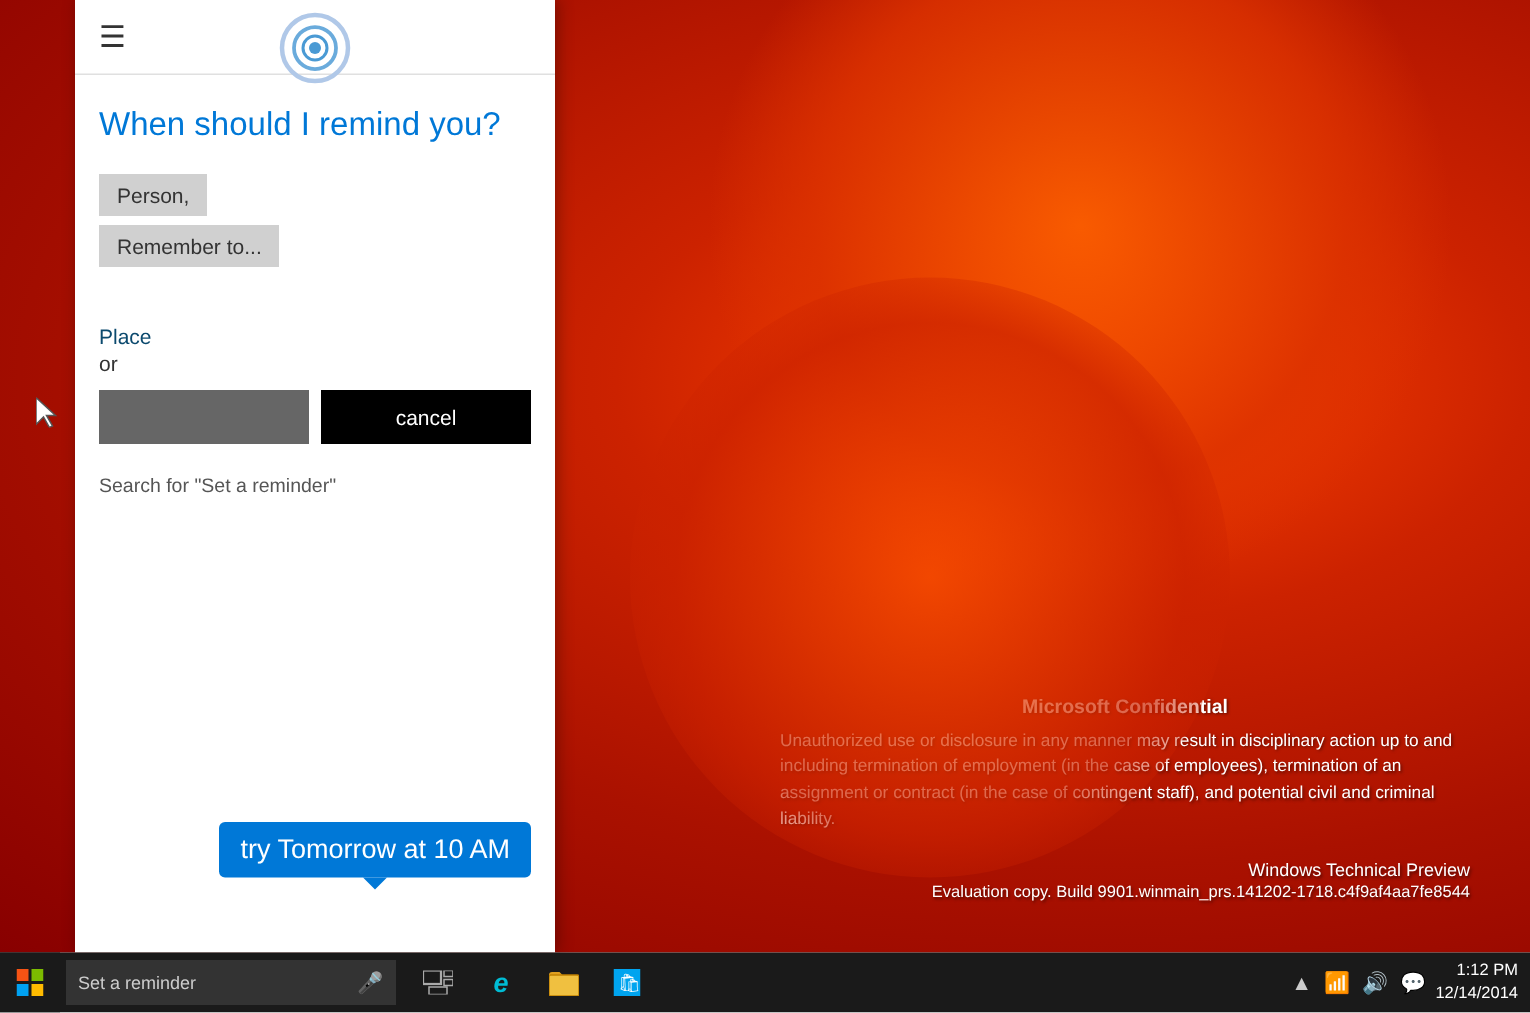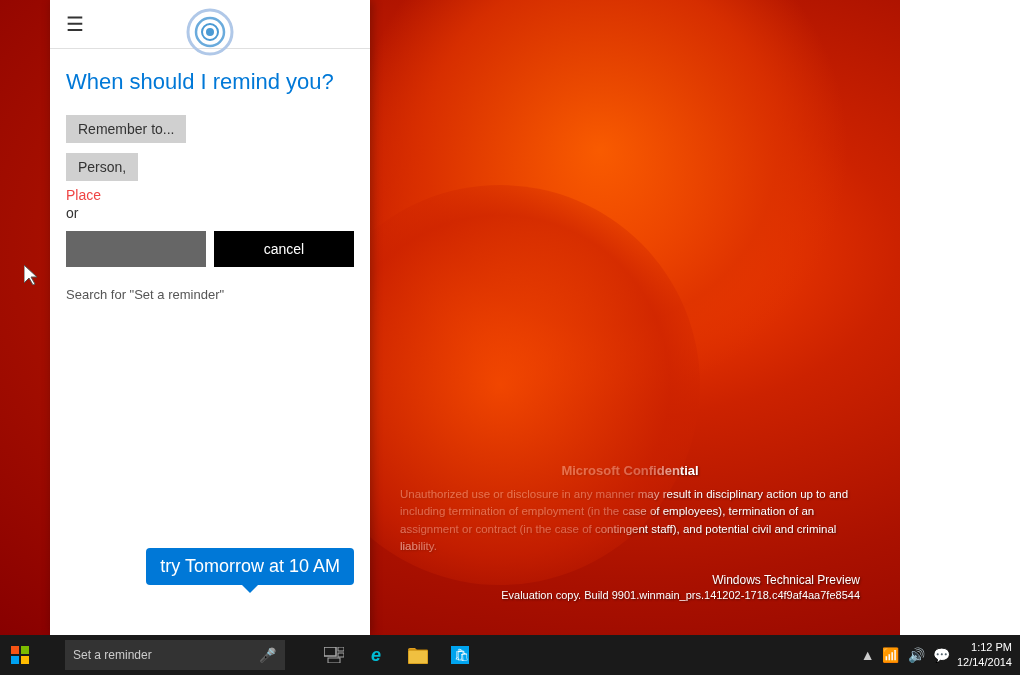--- a/index.html
+++ b/index.html
@@ -8,21 +8,21 @@
       height: 675px;
       overflow: hidden;
       font-family: 'Segoe UI', Arial, sans-serif;
       position: relative;
     }
 
     
     .desktop {
       position: absolute;
       top: 0; left: 0;
-      width: 900px;
+      width: 1020px;
       height: 635px;
       background: radial-gradient(ellipse at 70% 40%, #ff4500 0%, #cc2200 30%, #aa1100 60%, #880000 100%);
       overflow: hidden;
     }
 
     
     .desktop::before {
       content: '';
       position: absolute;
       width: 500px;
@@ -161,22 +161,23 @@
       color: #333;
       font-size: 14px;
       padding: 6px 12px;
       margin-bottom: 6px;
       cursor: pointer;
     }
 
     .place-text {
       display: block;
       font-size: 14px;
-      color: #ef4444;
+      color: #0c4a6e;
       margin-bottom: 2px;
+      margin-top: 28px;
     }
     .or-text {
       display: block;
       font-size: 14px;
       color: #333;
       margin-bottom: 10px;
     }
 
     .time-chip {
       display: inline-block;
@@ -250,21 +251,20 @@
     .taskbar {
       position: absolute;
       bottom: 0;
       left: 0;
       width: 1020px;
       height: 40px;
       background: #1a1a1a;
       display: flex;
       align-items: center;
       z-index: 100;
-      gap: 21px;
     }
 
     .start-btn {
       width: 40px;
       height: 40px;
       background: #1a1a1a;
       display: flex;
       align-items: center;
       justify-content: center;
       cursor: pointer;
@@ -381,25 +381,25 @@
       </svg>
     </div>
   </div>
 
   <div class="cortana-content">
 
     <div class="remind-title">When should I remind you?</div>
 
 
     <div>
+      <span class="person-chip">Person,</span>
+    </div>
+
+    <div>
       <button class="reminder-chip">Remember to...</button>
-    </div>
-
-    <div>
-      <span class="person-chip">Person,</span>
     </div>
 
     <span class="place-text">Place</span>
     <span class="or-text">or</span>
 
 
     <div class="buttons-row">
       <button class="remind-btn"></button>
       <button class="cancel-btn">cancel</button>
     </div>

